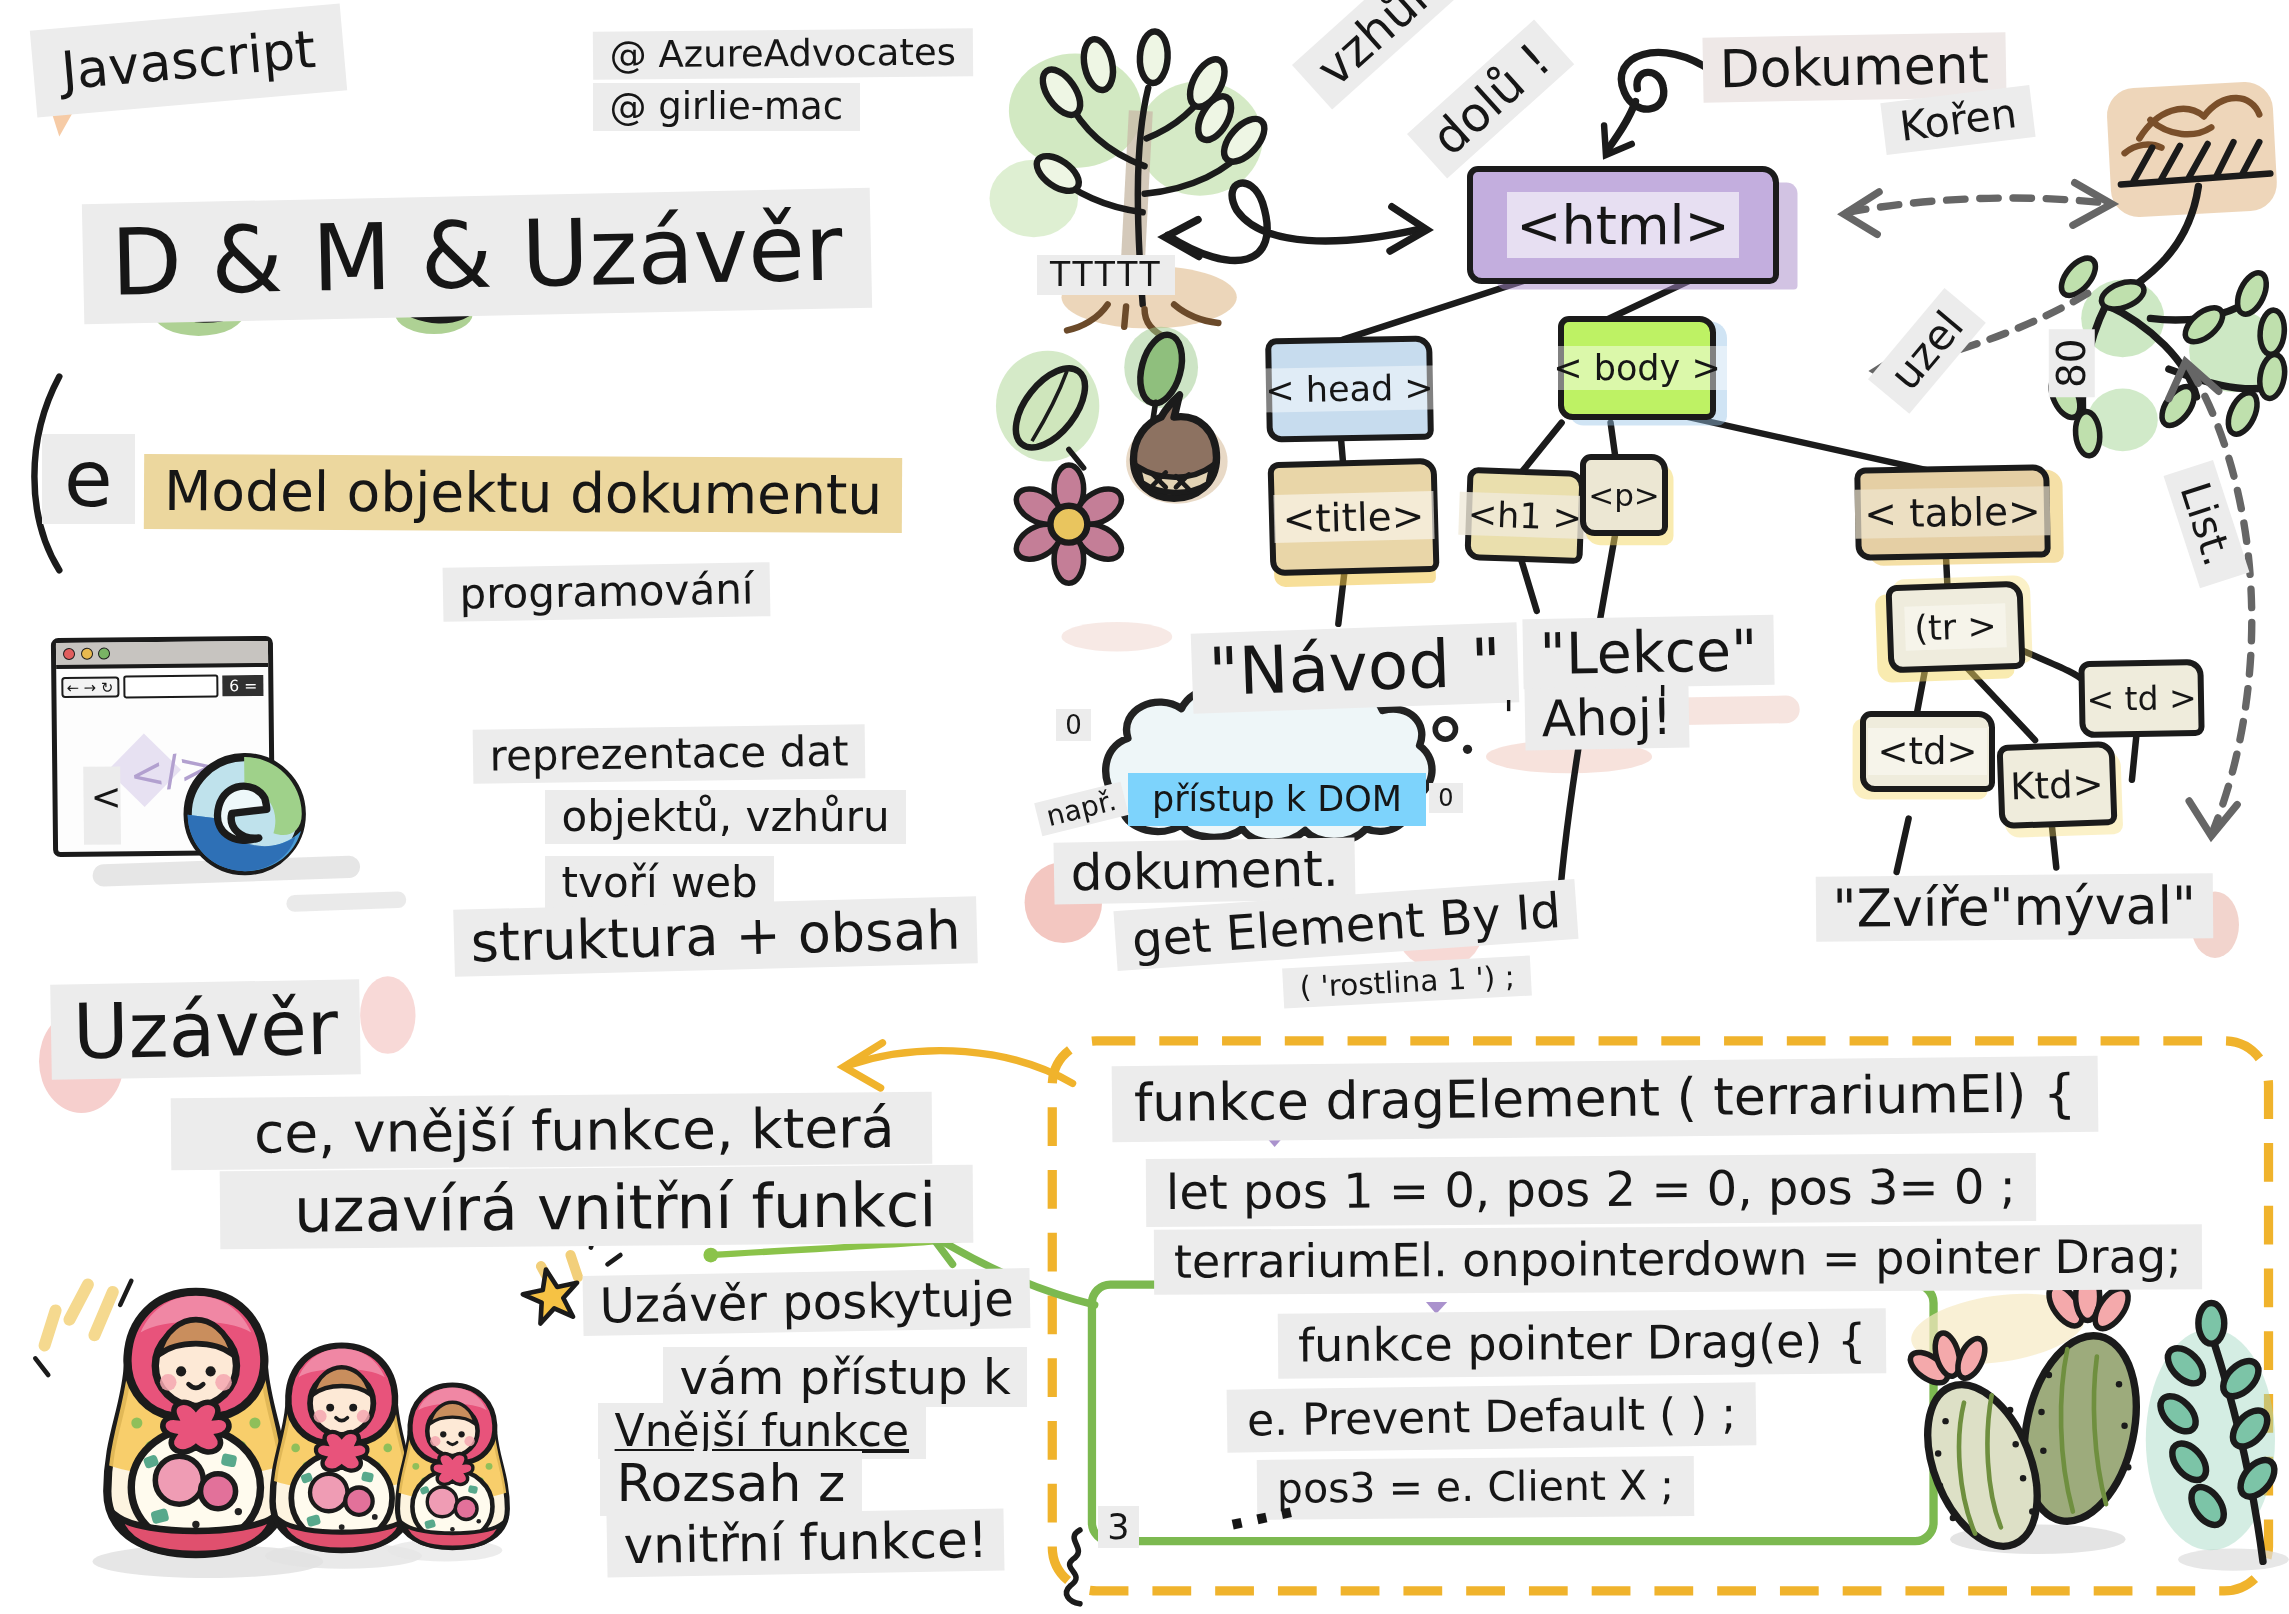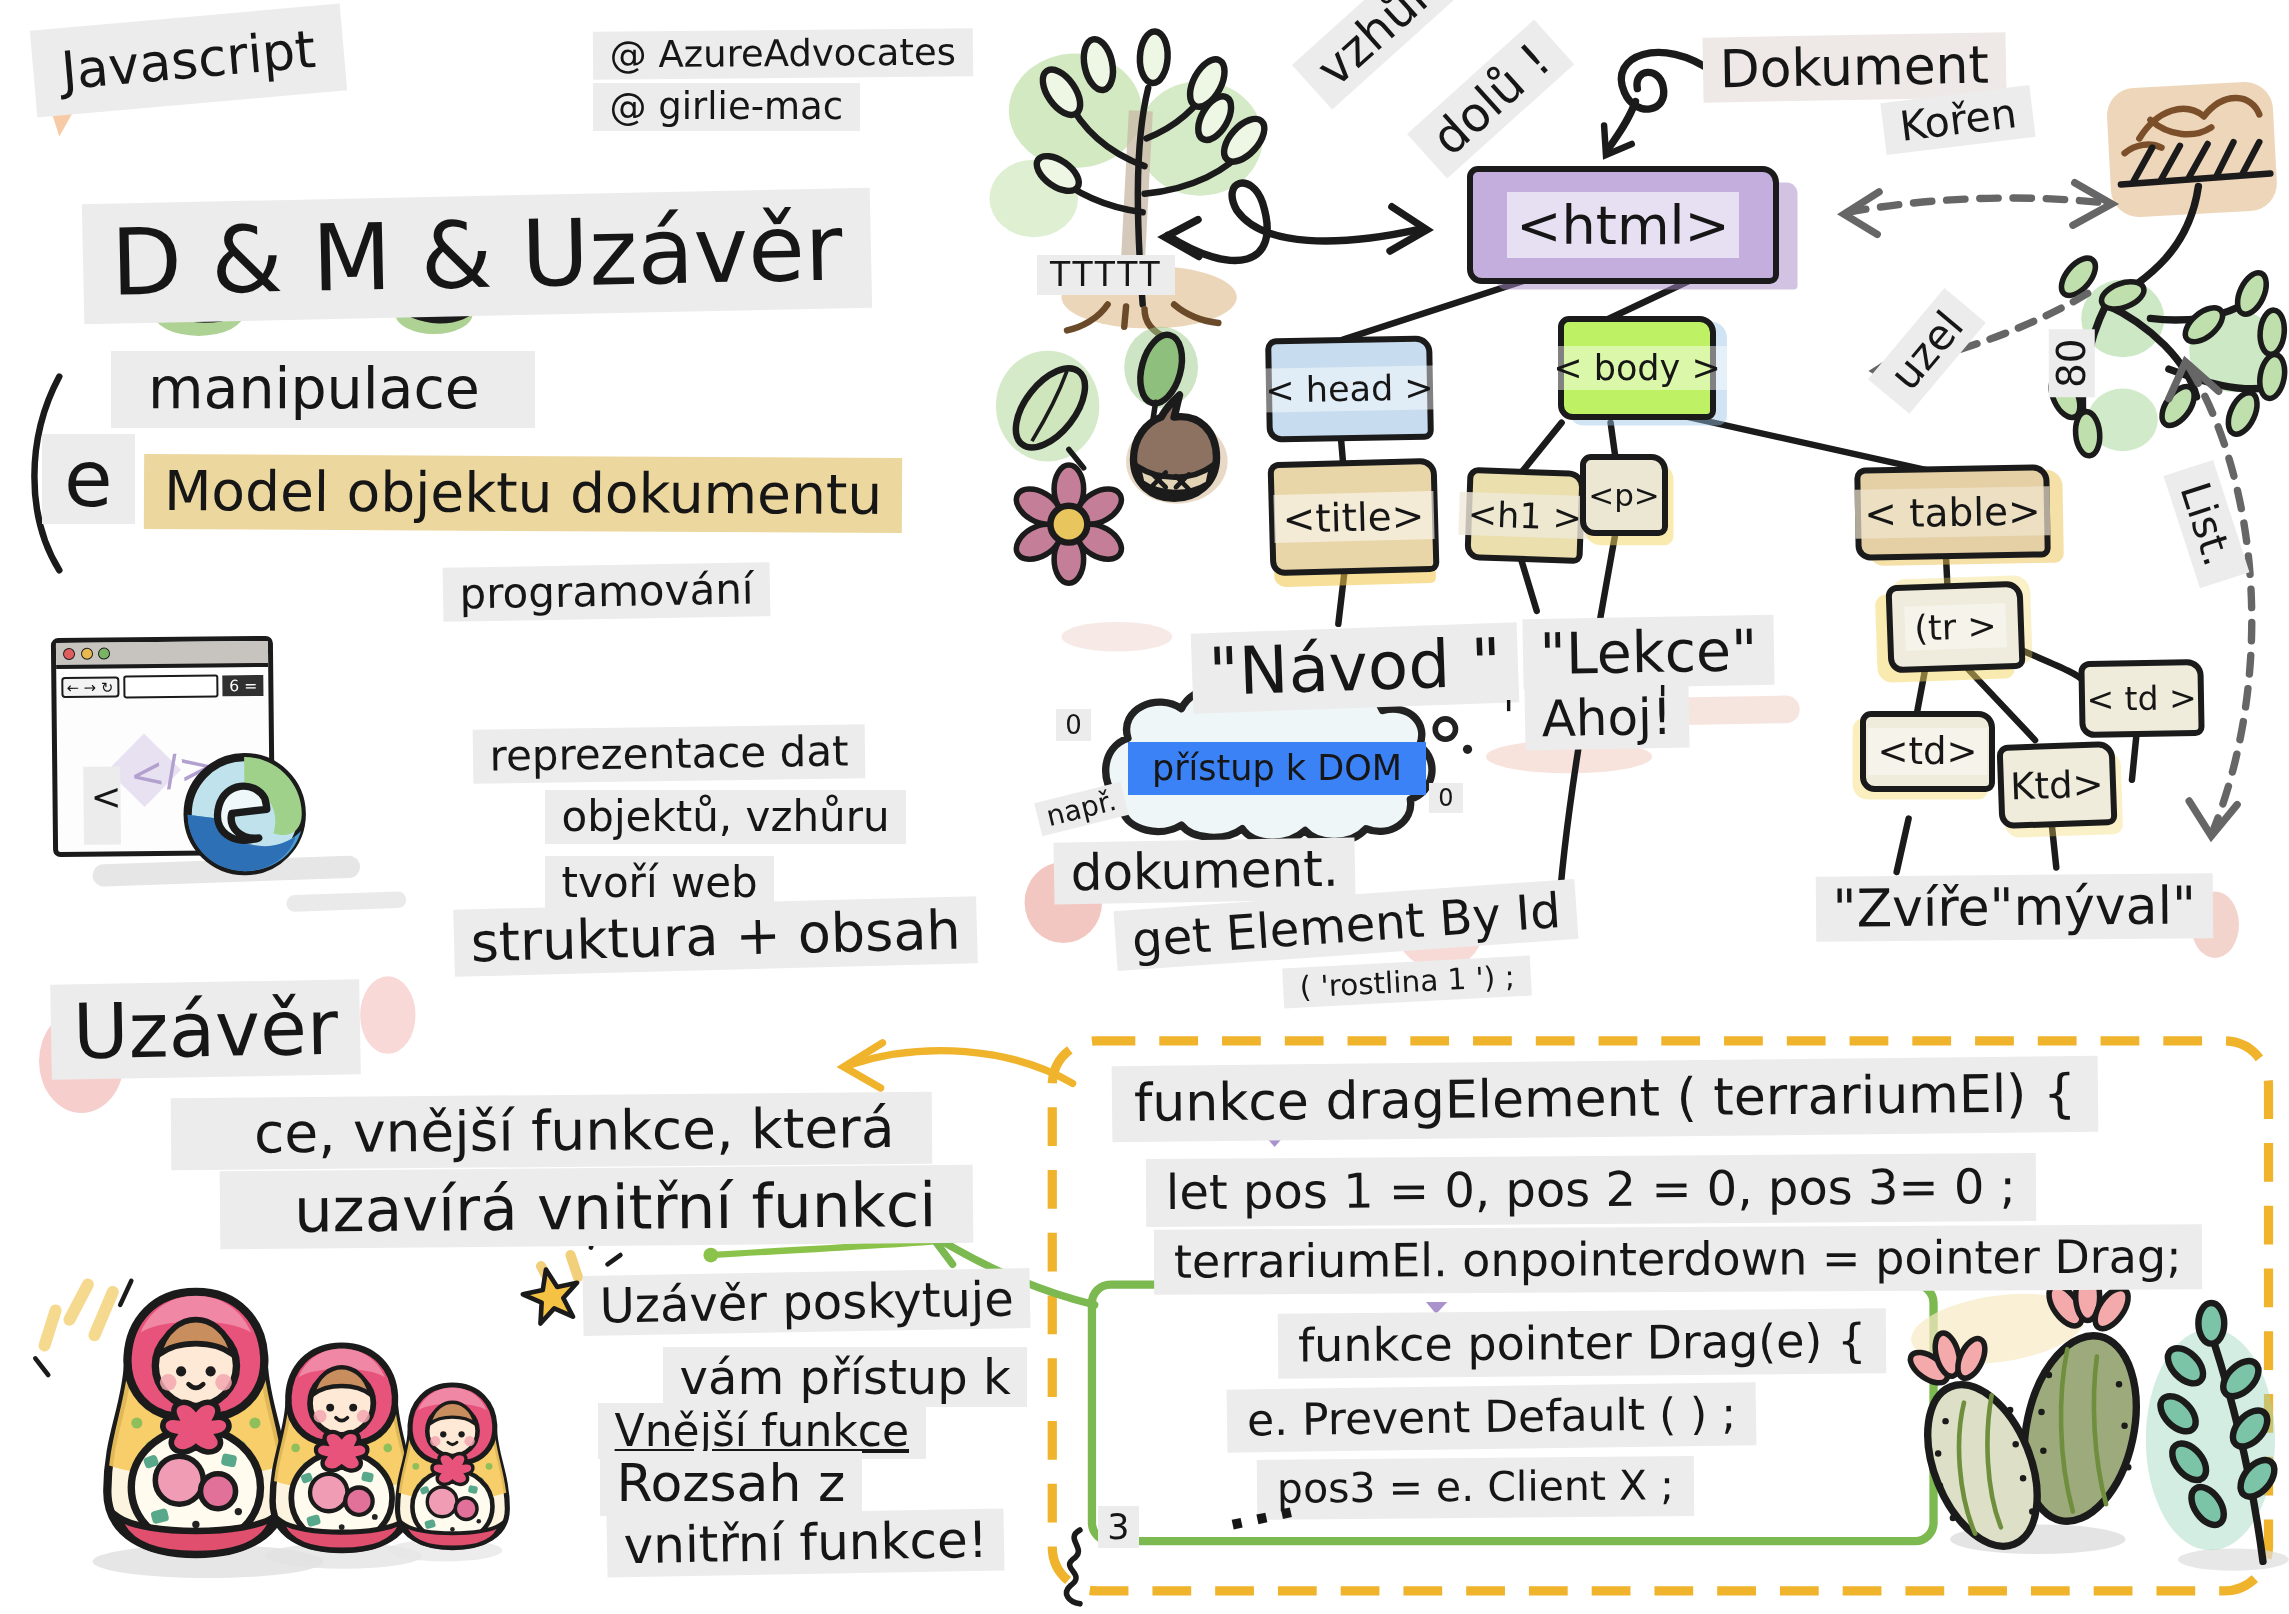--- a/index.html
+++ b/index.html
@@ -3,21 +3,21 @@
 <meta charset="utf-8">
 <style>
   html,body{margin:0;padding:0;background:#fff;}
   #canvas{position:relative;width:2290px;height:1614px;background:#ffffff;overflow:hidden;
           font-family:"DejaVu Sans","Liberation Sans",sans-serif;color:#161616;}
   svg.layer{position:absolute;left:0;top:0;z-index:1;}
   .strip{position:absolute;z-index:2;background:#ececec;padding:3.7px 16.6px;line-height:1.1;
          white-space:nowrap;color:#161616;}
   .nobg{background:transparent;padding:0;}
   .yellowbg{background:#ecd79e;}
-  .cloudbg{background:#3b82f6;}
+  .cloudbg{background:#7dd3fc;margin-top:31px;}
   .node{position:absolute;z-index:2;border:6.5px solid #1b1b1b;border-radius:11px 16.6px 9.2px 14.8px;
         display:flex;align-items:center;justify-content:center;}
   .node span{white-space:nowrap;}
   .node .inlabel{padding:1.8px 9.2px;}
   
   #browser{position:absolute;left:52px;top:637px;width:212px;height:209px;z-index:2;
            border:5.5px solid #1b1b1b;border-radius:7.4px;background:#fdfdfd;transform:rotate(-.6deg);}
   #browser .titlebar{height:22px;background:#c7c4c0;border-bottom:4.6px solid #1b1b1b;
            display:flex;align-items:center;gap:5.5px;padding:0 7.4px;}
   #browser .dot{width:10px;height:10px;border-radius:50%;border:1.8px solid #1b1b1b;}
@@ -352,21 +352,20 @@
       <ellipse cx="2446" cy="1602" rx="14" ry="23" transform="rotate(40 2446 1602)"></ellipse>
       <ellipse cx="2392" cy="1632" rx="14" ry="23" transform="rotate(-35 2392 1632)"></ellipse>
     </g>
   </g>
 </svg>
 
 <div class="strip" style="left:33px;top:16.6px;font-size:52px;padding:14.8px 28px;transform:rotate(-5deg);">Javascript</div>
 <div class="strip" style="left:593px;top:29.5px;font-size:37px;transform:rotate(-0.5deg);">@ AzureAdvocates</div>
 <div class="strip" style="left:593px;top:83px;font-size:37px;">@ girlie-mac</div>
 <div class="strip" style="left:83px;top:196px;font-size:92px;padding:9.2px 28px;transform:rotate(-1.2deg);">D &amp; M &amp; Uzávěr</div>
-<div class="strip" style="left:111px;top:351px;font-size:57px;padding:5.5px 55px 9.2px 37px;">manipulace</div>
 <div class="strip" style="left:42px;top:434px;font-size:79px;padding:1.8px 22px;">e</div>
 <div class="strip yellowbg" style="left:144px;top:456px;font-size:55px;padding:7.4px 20px;transform:rotate(0.3deg);">Model objektu dokumentu</div>
 <div class="strip" style="left:443px;top:565px;font-size:42px;transform:rotate(-1deg);">programování</div>
 <div class="strip" style="left:473px;top:727px;font-size:42px;transform:rotate(-0.8deg);">reprezentace dat</div>
 <div class="strip" style="left:545px;top:790px;font-size:42px;">objektů, vzhůru</div>
 <div class="strip" style="left:545px;top:856px;font-size:42px;">tvoří web</div>
 <div class="strip" style="left:454px;top:903px;font-size:54px;transform:rotate(-1.5deg);">struktura + obsah</div>
 
 <div id="browser">
   <div class="titlebar">

